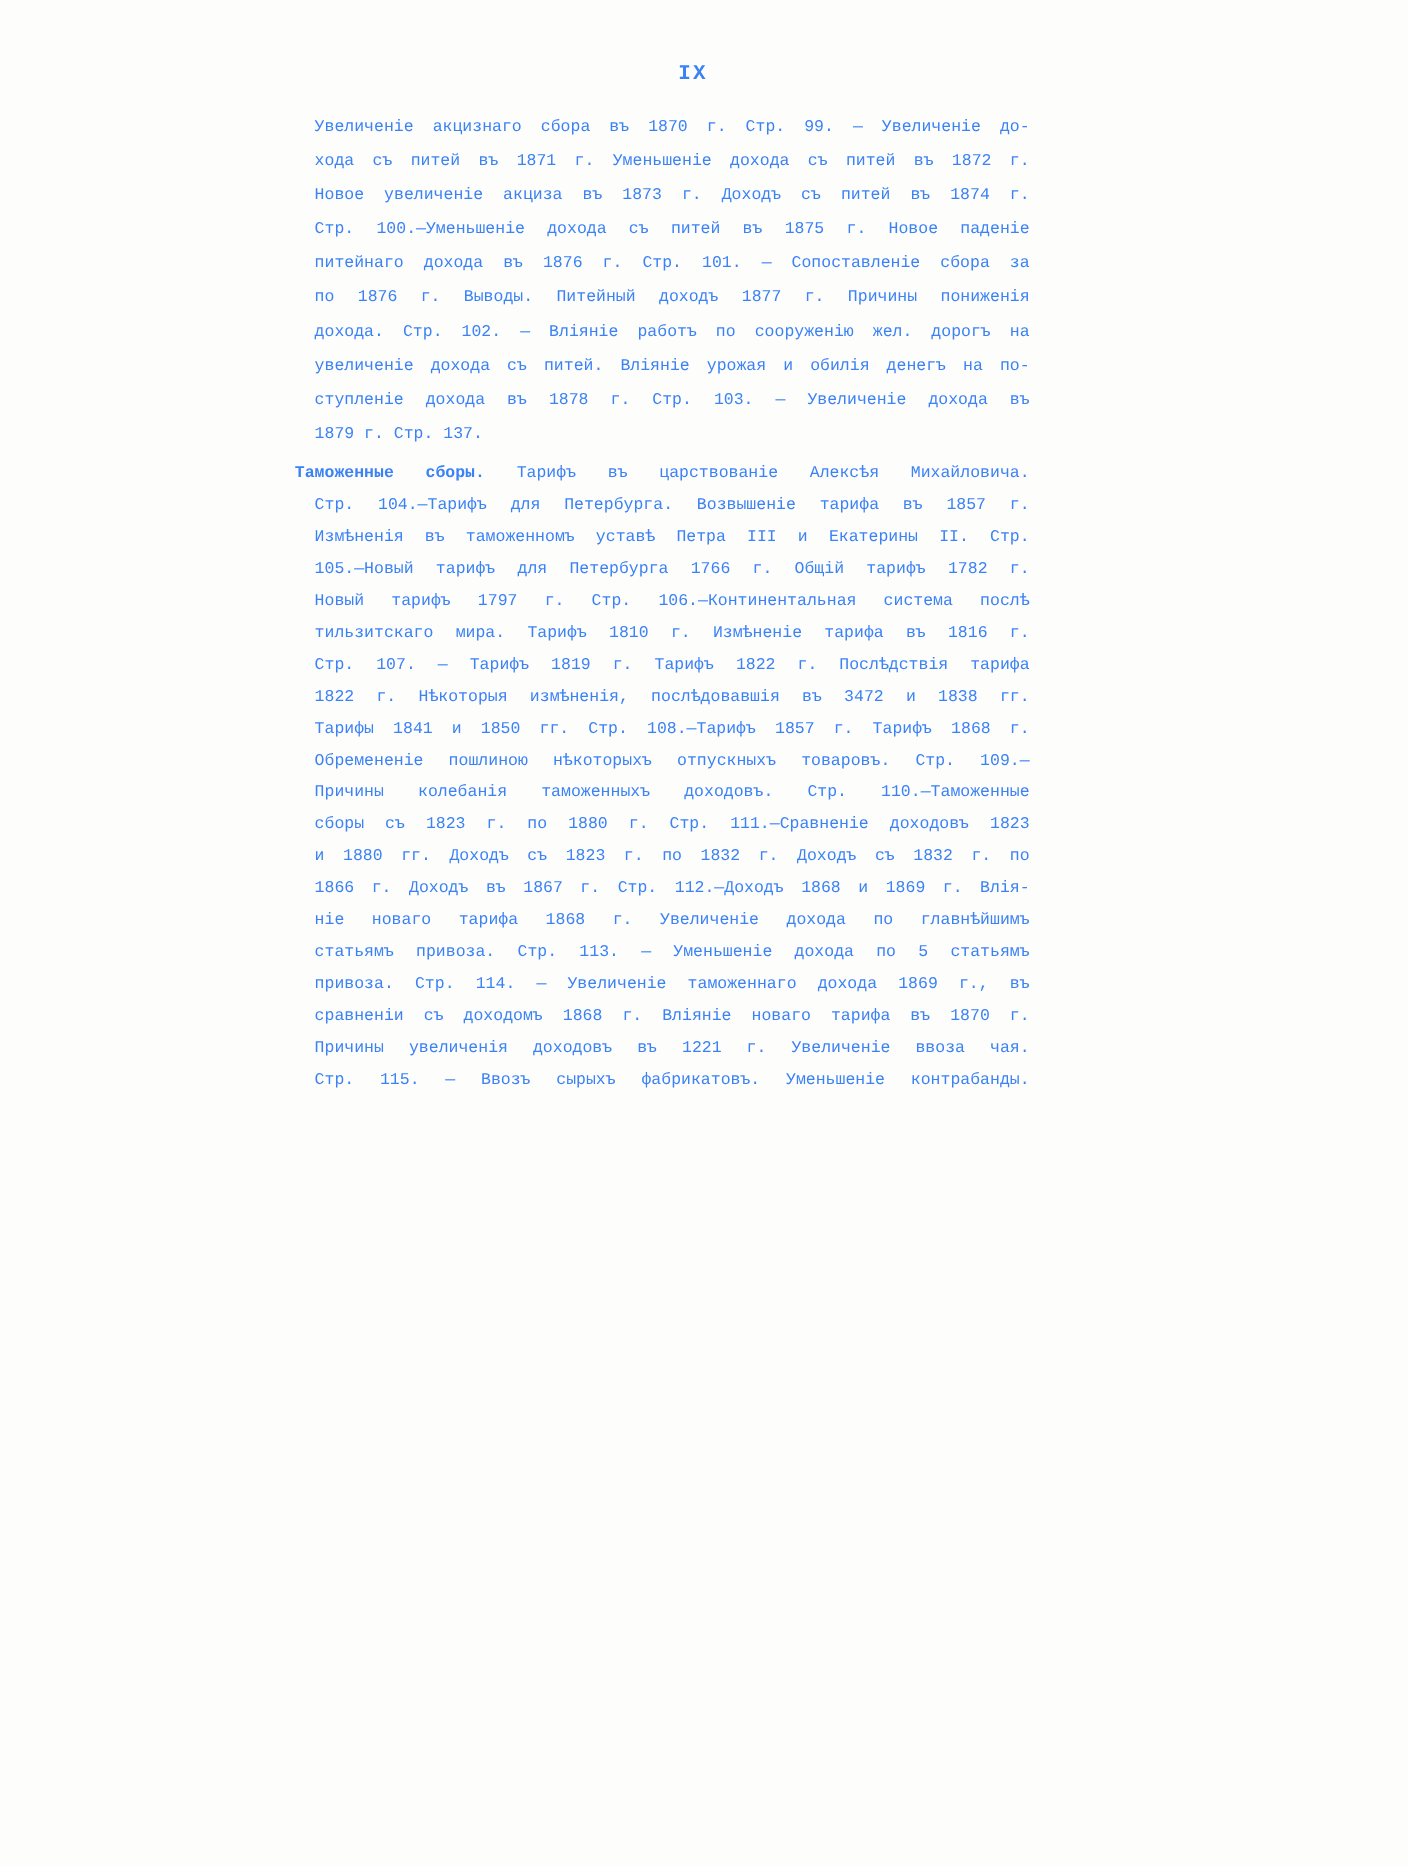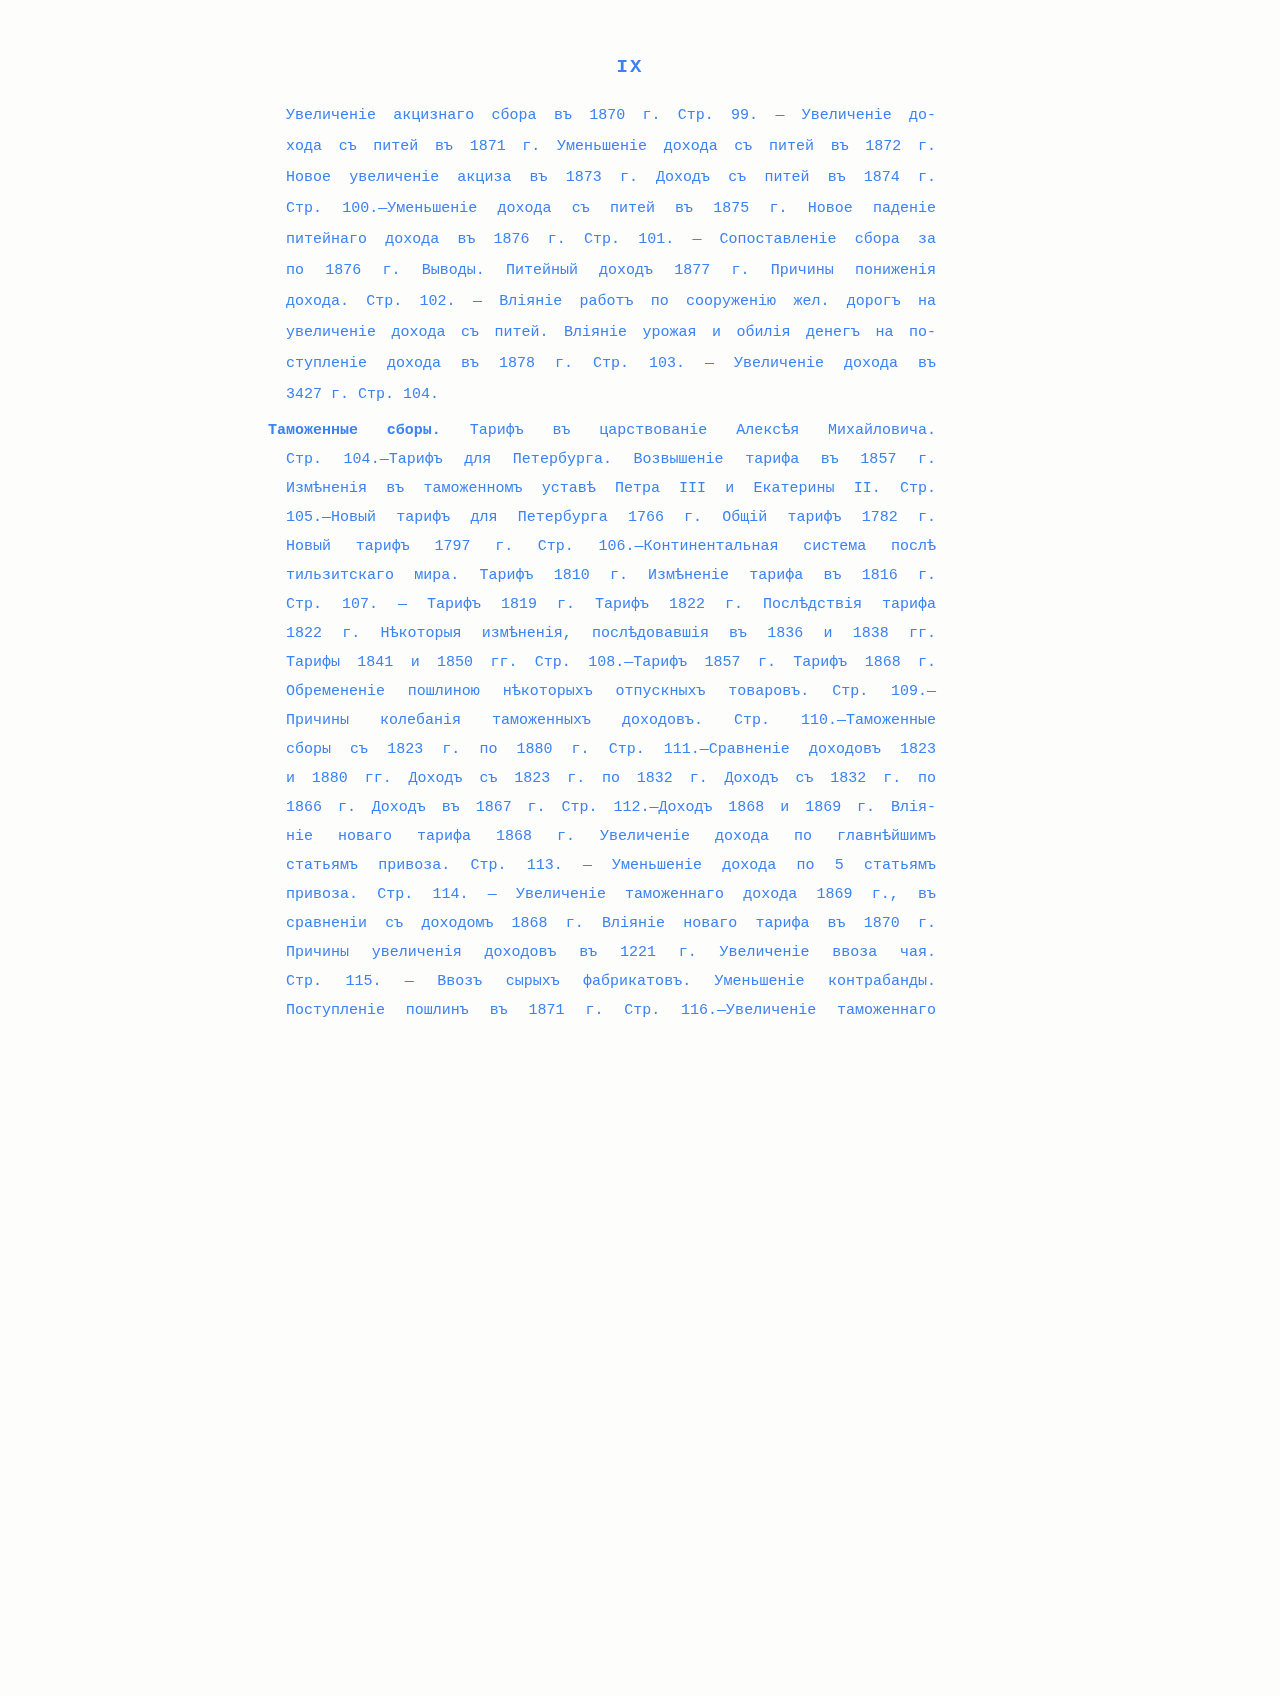--- a/index.html
+++ b/index.html
@@ -69,40 +69,39 @@
       <div class="para continuation">
         <div class="line"><span class="seg normal">Увеличеніе акцизнаго сбора въ 1870 г. Стр. 99. — Увеличеніе до-</span></div>
         <div class="line"><span class="seg normal">хода съ питей въ 1871 г. Уменьшеніе дохода съ питей въ 1872 г.</span></div>
         <div class="line"><span class="seg normal">Новое увеличеніе акциза въ 1873 г. Доходъ съ питей въ 1874 г.</span></div>
         <div class="line"><span class="seg normal">Стр. 100.—Уменьшеніе дохода съ питей въ 1875 г. Новое паденіе</span></div>
         <div class="line"><span class="seg normal">питейнаго дохода въ 1876 г. Стр. 101. — Сопоставленіе сбора за</span></div>
         <div class="line"><span class="seg normal">по 1876 г. Выводы. Питейный доходъ 1877 г. Причины пониженія</span></div>
         <div class="line"><span class="seg normal">дохода. Стр. 102. — Вліяніе работъ по сооруженію жел. дорогъ на</span></div>
         <div class="line"><span class="seg normal">увеличеніе дохода съ питей. Вліяніе урожая и обилія денегъ на по-</span></div>
         <div class="line"><span class="seg normal">ступленіе дохода въ 1878 г. Стр. 103. — Увеличеніе дохода въ</span></div>
-        <div class="line end"><span class="seg normal">3427 г. Стр. 104.</span></div>
+        <div class="line end"><span class="seg normal">1879 г. Стр. 137.</span></div>
       </div>
       <div class="para entry">
         <div class="line lead"><span class="seg bold">Таможенные сборы.</span><span class="seg normal"> Тарифъ въ царствованіе Алексѣя Михайловича.</span></div>
         <div class="line"><span class="seg normal">Стр. 104.—Тарифъ для Петербурга. Возвышеніе тарифа въ 1857 г.</span></div>
         <div class="line"><span class="seg normal">Измѣненія въ таможенномъ уставѣ Петра III и Екатерины II. Стр.</span></div>
         <div class="line"><span class="seg normal">105.—Новый тарифъ для Петербурга 1766 г. Общій тарифъ 1782 г.</span></div>
         <div class="line"><span class="seg normal">Новый тарифъ 1797 г. Стр. 106.—Континентальная система послѣ</span></div>
         <div class="line"><span class="seg normal">тильзитскаго мира. Тарифъ 1810 г. Измѣненіе тарифа въ 1816 г.</span></div>
         <div class="line"><span class="seg normal">Стр. 107. — Тарифъ 1819 г. Тарифъ 1822 г. Послѣдствія тарифа</span></div>
-        <div class="line"><span class="seg normal">1822 г. Нѣкоторыя измѣненія, послѣдовавшія въ 1836 и 1838 гг.</span></div>
+        <div class="line"><span class="seg normal">1822 г. Нѣкоторыя измѣненія, послѣдовавшія въ 3472 и 1838 гг.</span></div>
         <div class="line"><span class="seg normal">Тарифы 1841 и 1850 гг. Стр. 108.—Тарифъ 1857 г. Тарифъ 1868 г.</span></div>
         <div class="line"><span class="seg normal">Обремененіе пошлиною нѣкоторыхъ отпускныхъ товаровъ. Стр. 109.—</span></div>
         <div class="line"><span class="seg normal">Причины колебанія таможенныхъ доходовъ. Стр. 110.—Таможенные</span></div>
         <div class="line"><span class="seg normal">сборы съ 1823 г. по 1880 г. Стр. 111.—Сравненіе доходовъ 1823</span></div>
         <div class="line"><span class="seg normal">и 1880 гг. Доходъ съ 1823 г. по 1832 г. Доходъ съ 1832 г. по</span></div>
         <div class="line"><span class="seg normal">1866 г. Доходъ въ 1867 г. Стр. 112.—Доходъ 1868 и 1869 г. Влія-</span></div>
         <div class="line"><span class="seg normal">ніе новаго тарифа 1868 г. Увеличеніе дохода по главнѣйшимъ</span></div>
         <div class="line"><span class="seg normal">статьямъ привоза. Стр. 113. — Уменьшеніе дохода по 5 статьямъ</span></div>
         <div class="line"><span class="seg normal">привоза. Стр. 114. — Увеличеніе таможеннаго дохода 1869 г., въ</span></div>
         <div class="line"><span class="seg normal">сравненіи съ доходомъ 1868 г. Вліяніе новаго тарифа въ 1870 г.</span></div>
         <div class="line"><span class="seg normal">Причины увеличенія доходовъ въ 1221 г. Увеличеніе ввоза чая.</span></div>
         <div class="line"><span class="seg normal">Стр. 115. — Ввозъ сырыхъ фабрикатовъ. Уменьшеніе контрабанды.</span></div>
-        <div class="line"><span class="seg normal">Поступленіе пошлинъ въ 1871 г. Стр. 116.—Увеличеніе таможеннаго</span></div>
         <div class="line"></div>
       </div>
     </main>
 </div>
 
 </body></html>

